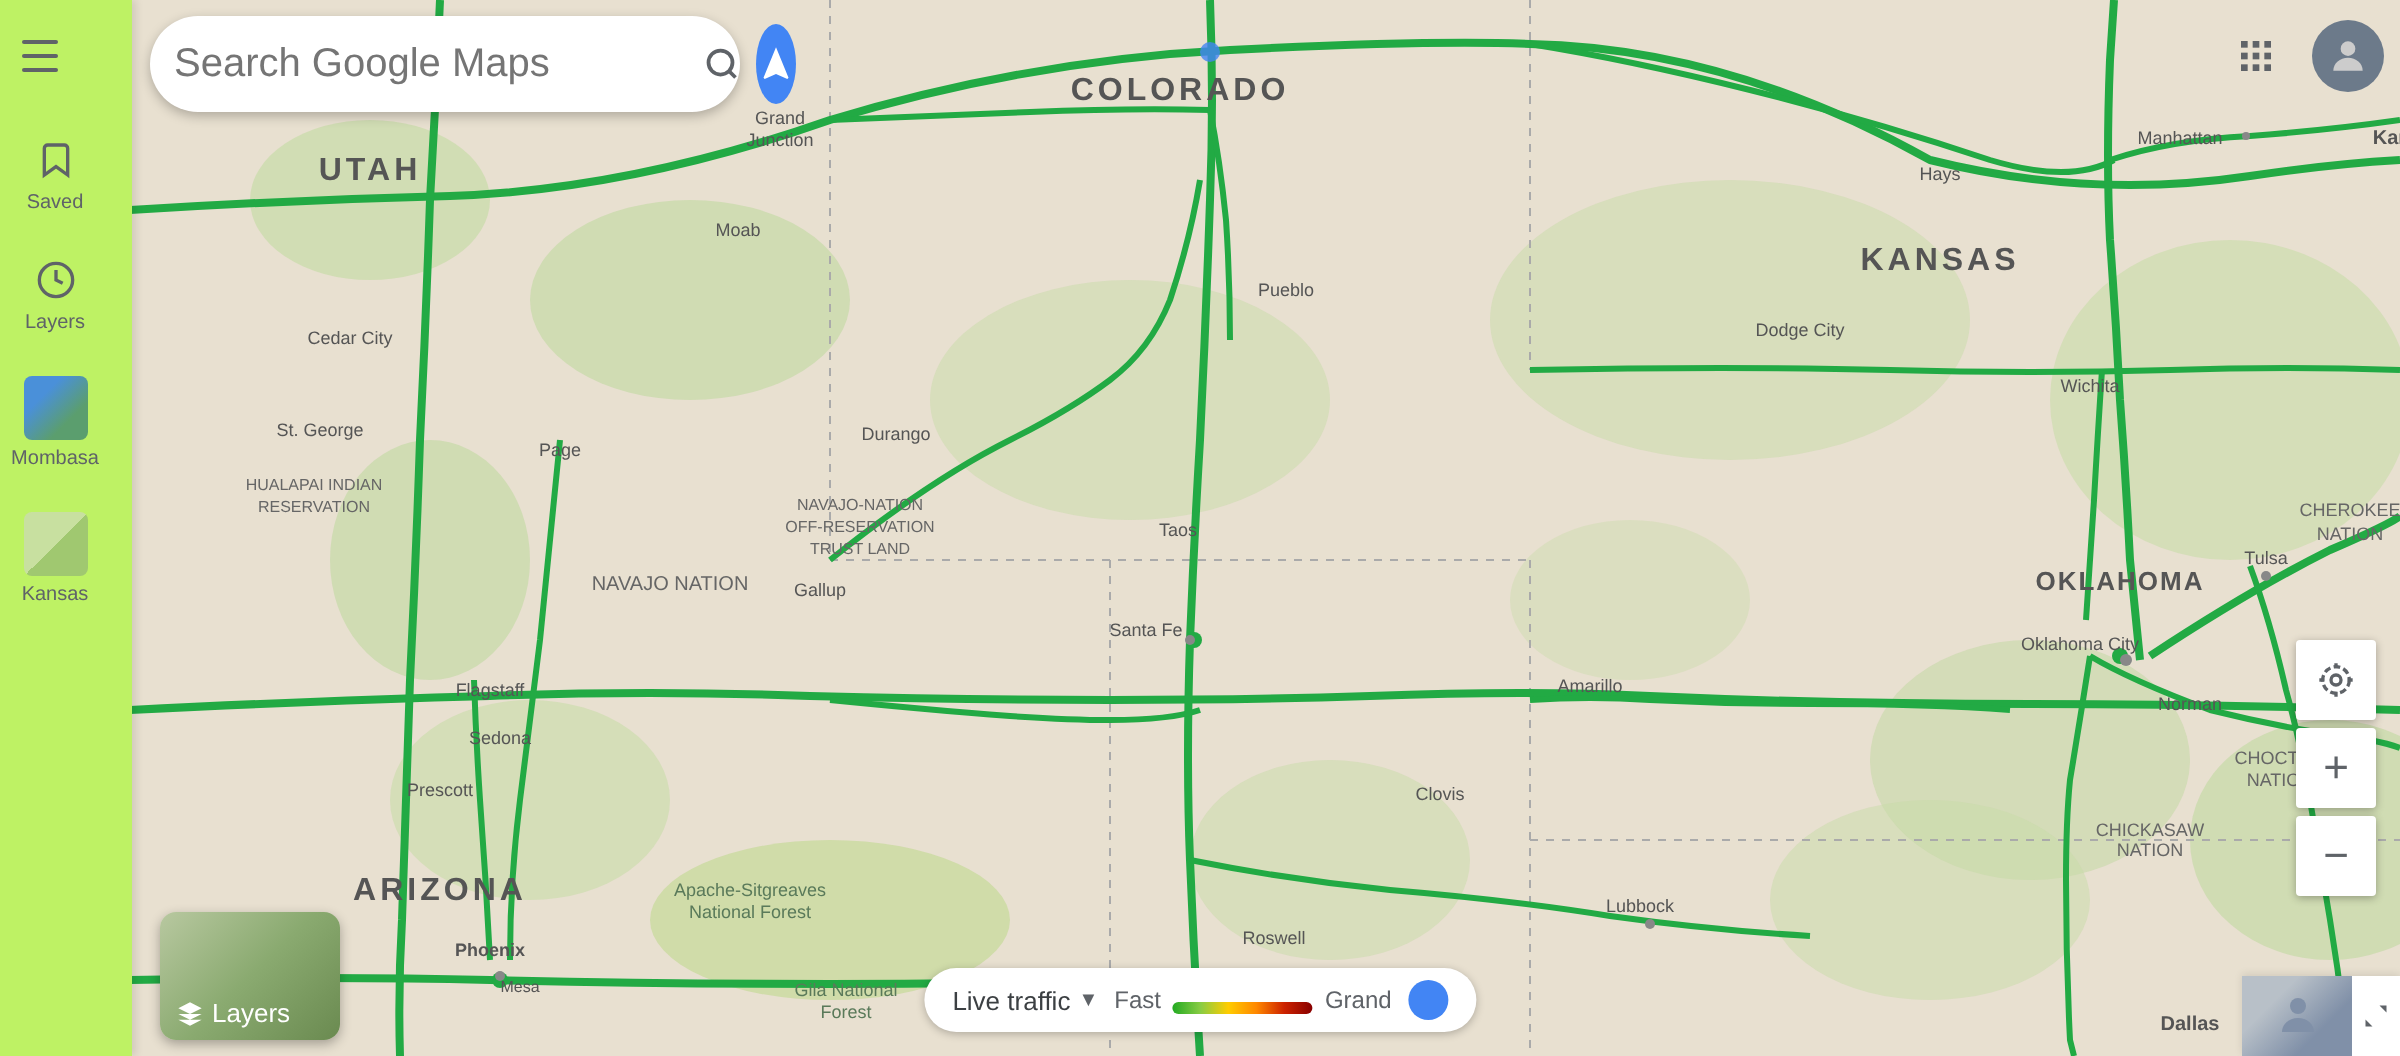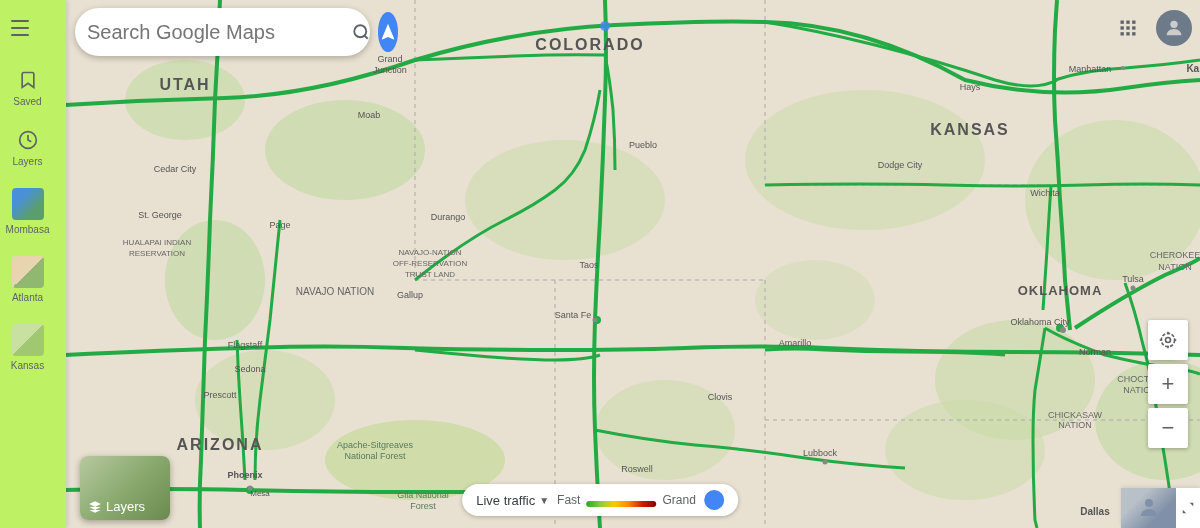--- a/index.html
+++ b/index.html
@@ -286,24 +286,20 @@
     </div>
     <span class="sidebar-label">Layers</span>
   </div>
 
   <div class="sidebar-item">
     <div class="sidebar-thumbnail thumb-mombasa"></div>
     <span class="sidebar-label">Mombasa</span>
   </div>
 
 
-  <div class="sidebar-item">
-    <div class="sidebar-thumbnail thumb-atlanta"></div>
-    <span class="sidebar-label">Atlanta</span>
-  </div>
 
   <div class="sidebar-item">
     <div class="sidebar-thumbnail thumb-kansas"></div>
     <span class="sidebar-label">Kansas</span>
   </div>
 </div>
 
 <div id="search-bar">
   <input type="text" id="search-input" placeholder="Search Google Maps" style="">
   <div class="search-icon-btn">

